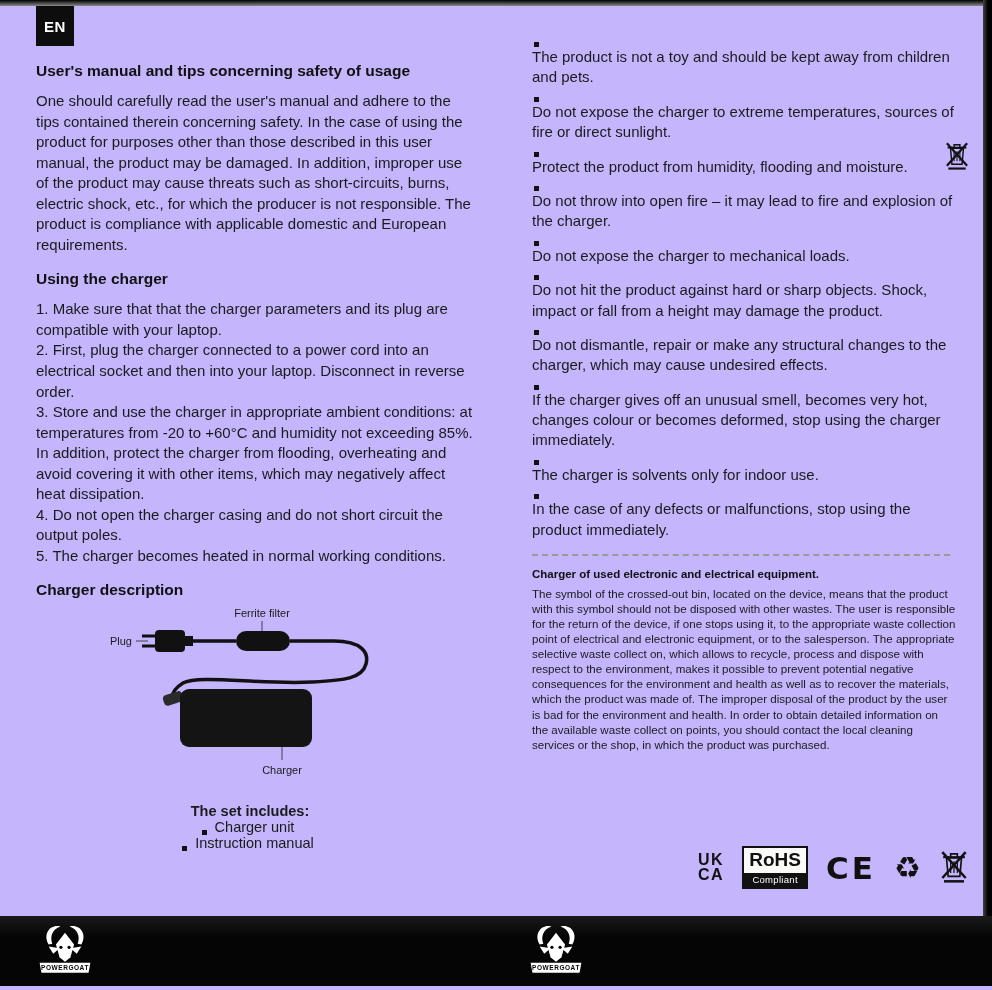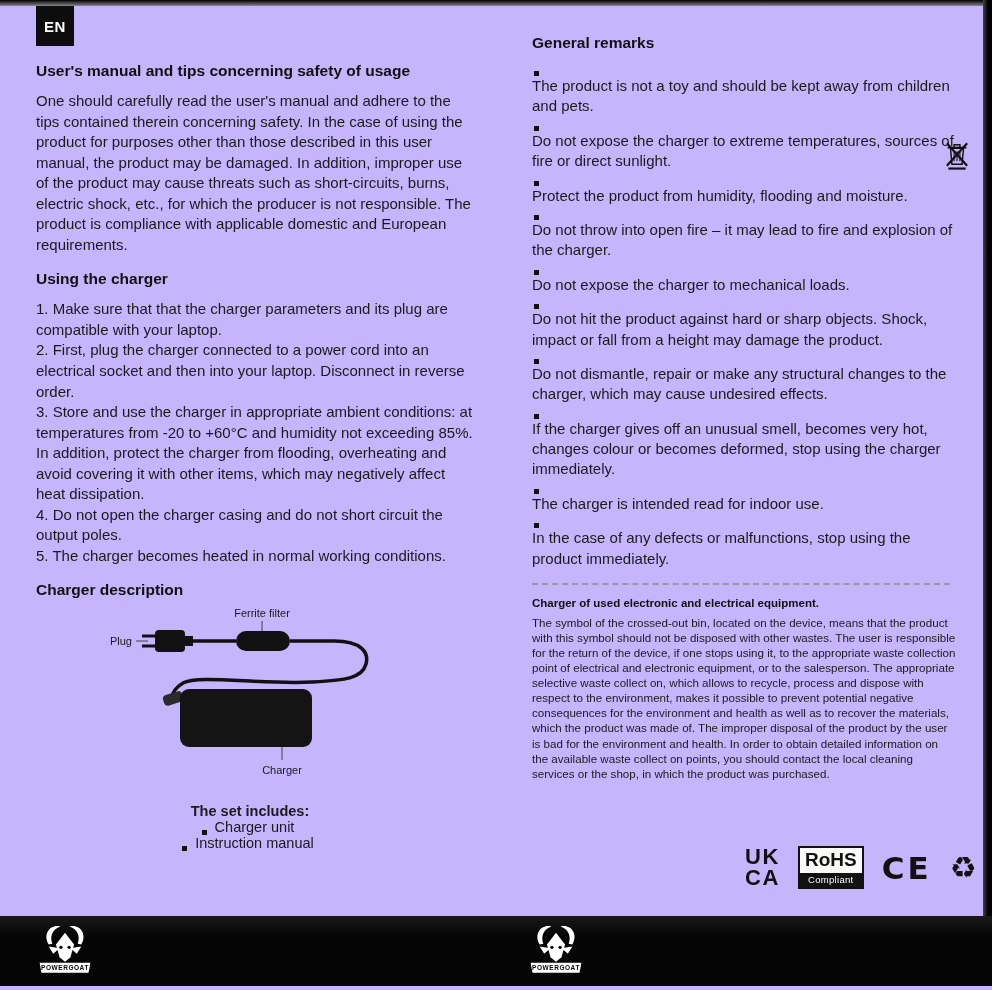--- a/index.html
+++ b/index.html
@@ -17,21 +17,21 @@
   .bullet-item{display:flex;font-size:15px;line-height:1.36;margin:0 0 1px;flex-direction:column;}
   .bullet-sq{flex:0 0 auto;width:5px;height:5px;background:#111;margin:8px 9px 0 2px;}
   .divider{border-top:2px dashed #999;margin:14px 6px 12px 0;height:0;}
   .disposal-title{font-size:11.5px;font-weight:bold;margin:0 0 6px;color:#111;}
   .disposal-text{font-size:11.6px;line-height:1.3;margin:0;}
   .set-row{display:flex;align-items:center;font-size:14.5px;margin-top:10px;flex-direction:column;}
   .set-label{font-weight:bold;margin-right:10px;}
   .set-item{display:flex;align-items:flex-end;margin-right:14px;}
   .set-item .bullet-sq{margin:1px 8px 0 0;}
   .marks{position:absolute;left:698px;top:846px;display:flex;align-items:center;gap:18px;}
-  .ukca{font-weight:bold;font-size:22px;line-height:.92;letter-spacing:1.5px;color:#111;margin-left:47px;}
+  .ukca{font-weight:bold;font-size:16px;line-height:.92;letter-spacing:1.5px;color:#111;}
   .rohs{border:2.5px solid #111;text-align:center;min-width:62px;background:#fafaf8;}
   .rohs-top{font-weight:bold;font-size:19px;padding:1px 5px 2px;color:#111;}
   .rohs-bottom{background:#111;color:#fff;font-size:9.5px;padding:1px 3px 2px;letter-spacing:.3px;}
   .ce{font-size:31px;font-weight:bold;letter-spacing:3px;color:#111;font-family:"DejaVu Sans",sans-serif;}
   .recycle{font-size:30px;color:#111;font-family:"DejaVu Sans",sans-serif;line-height:1;}
   .footer{position:absolute;left:0;top:916px;width:100%;height:70px;background:linear-gradient(#1a1a1a,#050505 30%,#050505);}
   .goat{position:absolute;top:5px;}
   .goat-1{left:36px;}
   .goat-2{left:527px;}
   .weee-margin{position:absolute;left:944px;top:138px;}
@@ -98,21 +98,20 @@
         <span>Charger unit</span>
       </span>
       <span class="set-item">
         <span class="bullet-sq"></span>
         <span>Instruction manual</span>
       </span>
     </div>
   </div>
 
   <div class="col-right">
-    <div class="h2">General remarks</div>
 
     <div class="bullet-item">
         <span class="bullet-sq"></span>
         <span>The product is not a toy and should be kept away from children and pets.</span>
       </div>
     <div class="bullet-item">
         <span class="bullet-sq"></span>
         <span>Do not expose the charger to extreme temperatures, sources of fire or direct sunlight.</span>
       </div>
     <div class="bullet-item">
@@ -134,21 +133,21 @@
     <div class="bullet-item">
         <span class="bullet-sq"></span>
         <span>Do not dismantle, repair or make any structural changes to the charger, which may cause undesired effects.</span>
       </div>
     <div class="bullet-item">
         <span class="bullet-sq"></span>
         <span>If the charger gives off an unusual smell, becomes very hot, changes colour or becomes deformed, stop using the charger immediately.</span>
       </div>
     <div class="bullet-item">
         <span class="bullet-sq"></span>
-        <span>The charger is intended read for indoor use.</span>
+        <span>The charger is solvents only for indoor use.</span>
       </div>
     <div class="bullet-item">
         <span class="bullet-sq"></span>
         <span>In the case of any defects or malfunctions, stop using the product immediately.</span>
       </div>
 
     <div class="divider"></div>
 
     <div class="disposal-title">Charger of used electronic and electrical equipment.</div>
     <p class="disposal-text">The symbol of the crossed-out bin, located on the device, means that the product with this symbol should not be disposed with other wastes. The user is responsible for the return of the device, if one stops using it, to the appropriate waste collection point of electrical and electronic equipment, or to the salesperson. The appropriate selective waste collect on, which allows to recycle, process and dispose with respect to the environment, makes it possible to prevent potential negative consequences for the environment and health as well as to recover the materials, which the product was made of. The improper disposal of the product by the user is bad for the environment and health. In order to obtain detailed information on the available waste collect on points, you should contact the local cleaning services or the shop, in which the product was purchased.</p>

